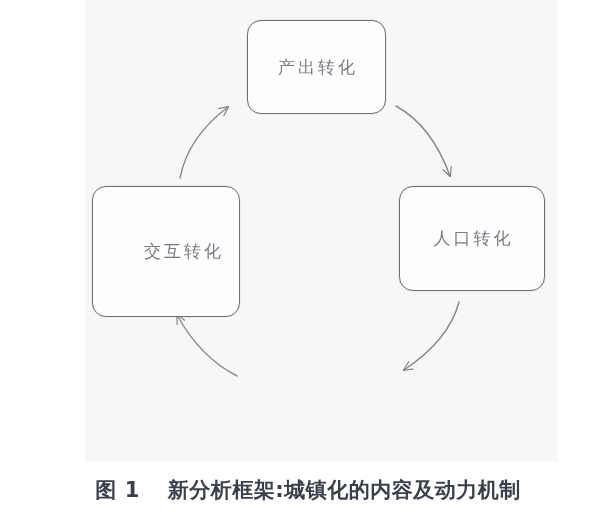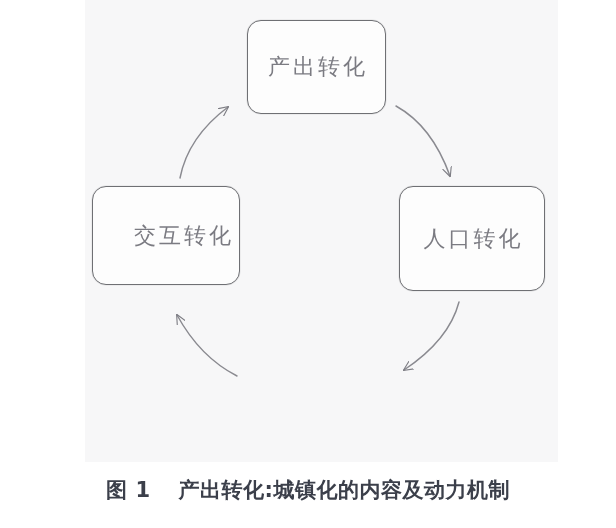--- a/index.html
+++ b/index.html
@@ -46,32 +46,32 @@
     border: 1.6px solid #6f7074;
     border-radius: 14px;
     display: flex;
     align-items: center;
     justify-content: center;
     box-shadow: 0 0 0 0.5px rgba(160,160,165,0.25);
   }
 
   .node-label {
     font-family: "DejaVu Sans", "Liberation Sans", sans-serif;
-    font-size: 22px;
+    font-size: 17px;
     color: #7b7b82;
     letter-spacing: 3px;
     text-indent: 3px;
     line-height: 1;
     white-space: nowrap;
   }
 
   #node-output   { left: 247px; top: 20px;  width: 139px; height: 94px; }
   #node-pop      { left: 399px; top: 186px; width: 146px; height: 105px; align-items: center; }
   #node-space    { left: 246px; top: 356px; width: 145px; height: 99px; }
-  #node-interact { left: 92px;  top: 186px; width: 148px; height: 99px; padding-left: 33px; }
+  #node-interact { left: 92px;  top: 186px; width: 148px; height: 131px; padding-left: 33px; }
 
   #figure-caption {
     position: absolute;
     left: 0px;
     top: 476px;
     width: 616px;
     text-align: center;
     font-family: "DejaVu Sans", "Liberation Sans", sans-serif;
     font-size: 21px;
     font-weight: bold;
@@ -113,16 +113,16 @@
   <div class="node-box" id="node-pop">
     <span class="node-label">人口转化</span>
   </div>
 
 
   <div class="node-box" id="node-interact">
     <span class="node-label">交互转化</span>
   </div>
 
   <div id="figure-caption">
-    <span class="cap-index">图 1</span><span class="cap-text">产出转化:城镇化的内容及动力机制</span>
+    <span class="cap-index">图 1</span><span class="cap-text">新分析框架:城镇化的内容及动力机制</span>
   </div>
 
 </div>
 
 </body></html>

